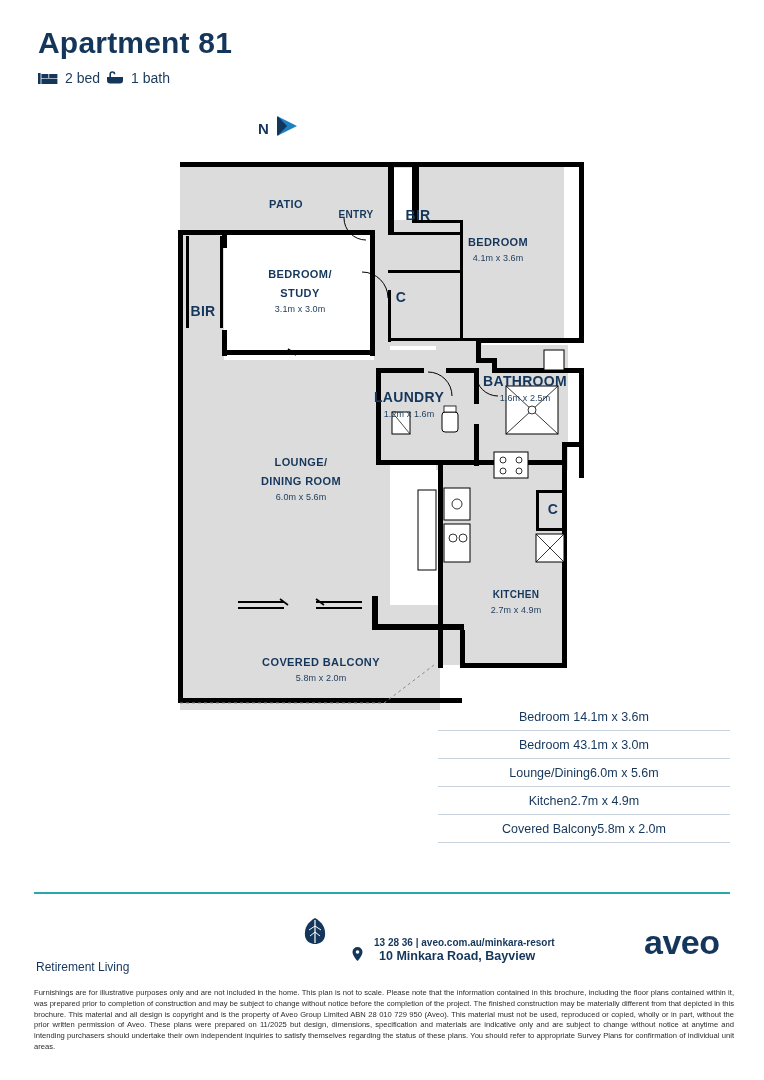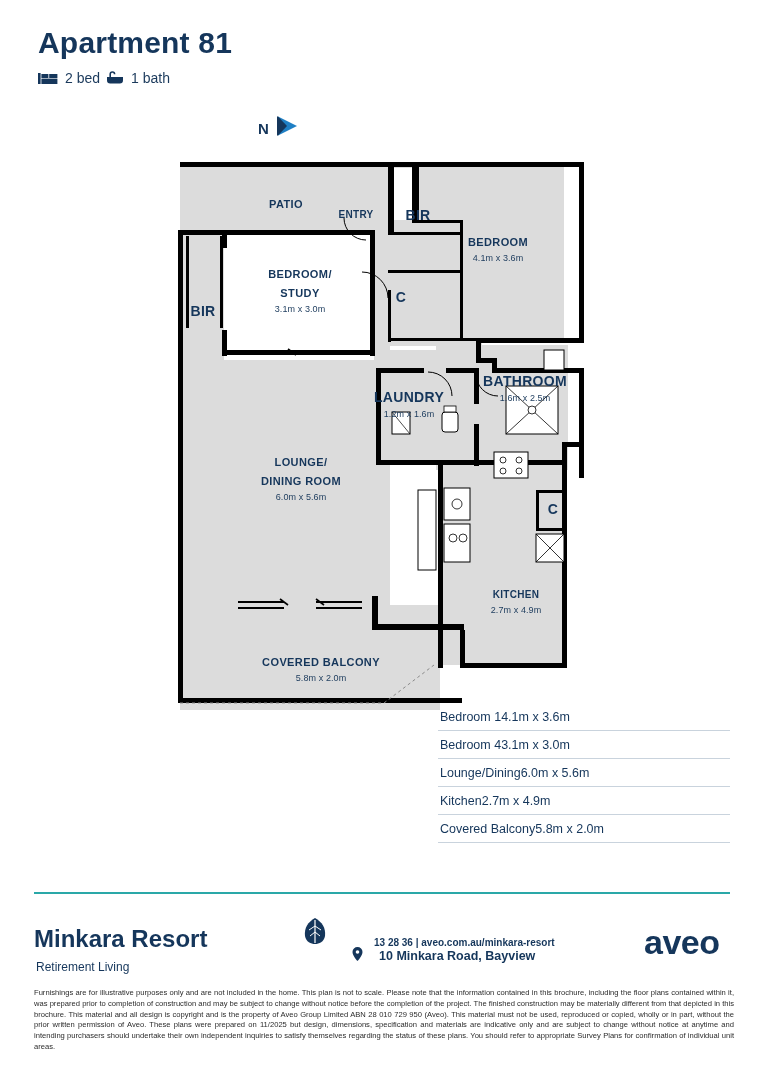--- a/index.html
+++ b/index.html
@@ -36,21 +36,21 @@
     font-weight:700; color:#15365b;
   }
   .lbl .dim { display:block; font-weight:400; font-size:9px; color:#1b3a5c; margin-top:2px; letter-spacing:0.1px;}
   .lbl .nm { font-size:11px; letter-spacing:0.4px; }
   .lbl .nm-sm { font-size:14px; letter-spacing:0.3px; }
   .lbl .nm-md { font-size:10px; letter-spacing:0.3px; }
 
   
   .schedule { position:absolute; left:438px; top:703px; width:292px; }
   .sched-row {
-    display:flex; justify-content:flex-start;
+    display:flex; justify-content:center;
     font-size:12.5px; color:#15365b;
     padding:7px 2px 6px 2px;
     border-bottom:1px solid #c9d3dd;
   }
   .sched-row .name { }
   .sched-row .val { }
   .sched-total {
     display:flex; justify-content:space-between;
     font-size:12.5px; font-weight:700; color:#15365b;
     padding:8px 2px 4px 2px;
@@ -297,21 +297,20 @@
   </div>
   <div class="sched-row">
     <span class="name">Covered Balcony</span>
     <span class="val">5.8m x 2.0m</span>
   </div>
 </div>
 
 <div class="divider"></div>
 
 <div class="footer">
-  <div class="resort-name">Minkara Resort</div>
   <div class="resort-sub">Retirement Living</div>
   <div class="leaf">
     <svg width="26" height="28" viewBox="0 0 26 28">
       <path d="M13 1 C6 5 2 11 3 19 C4 25 9 27 13 27 C17 27 22 25 23 19 C24 11 20 5 13 1 Z" fill="#15365b"></path>
       <path d="M13 3 L13 26" stroke="#ffffff" stroke-width="1.2"></path>
       <path d="M13 9 L7 13 M13 9 L19 13 M13 15 L8 19 M13 15 L18 19" stroke="#ffffff" stroke-width="1"></path>
     </svg>
   </div>
   <div class="contact">13 28 36  |  aveo.com.au/minkara-resort</div>
   <div class="addr">

